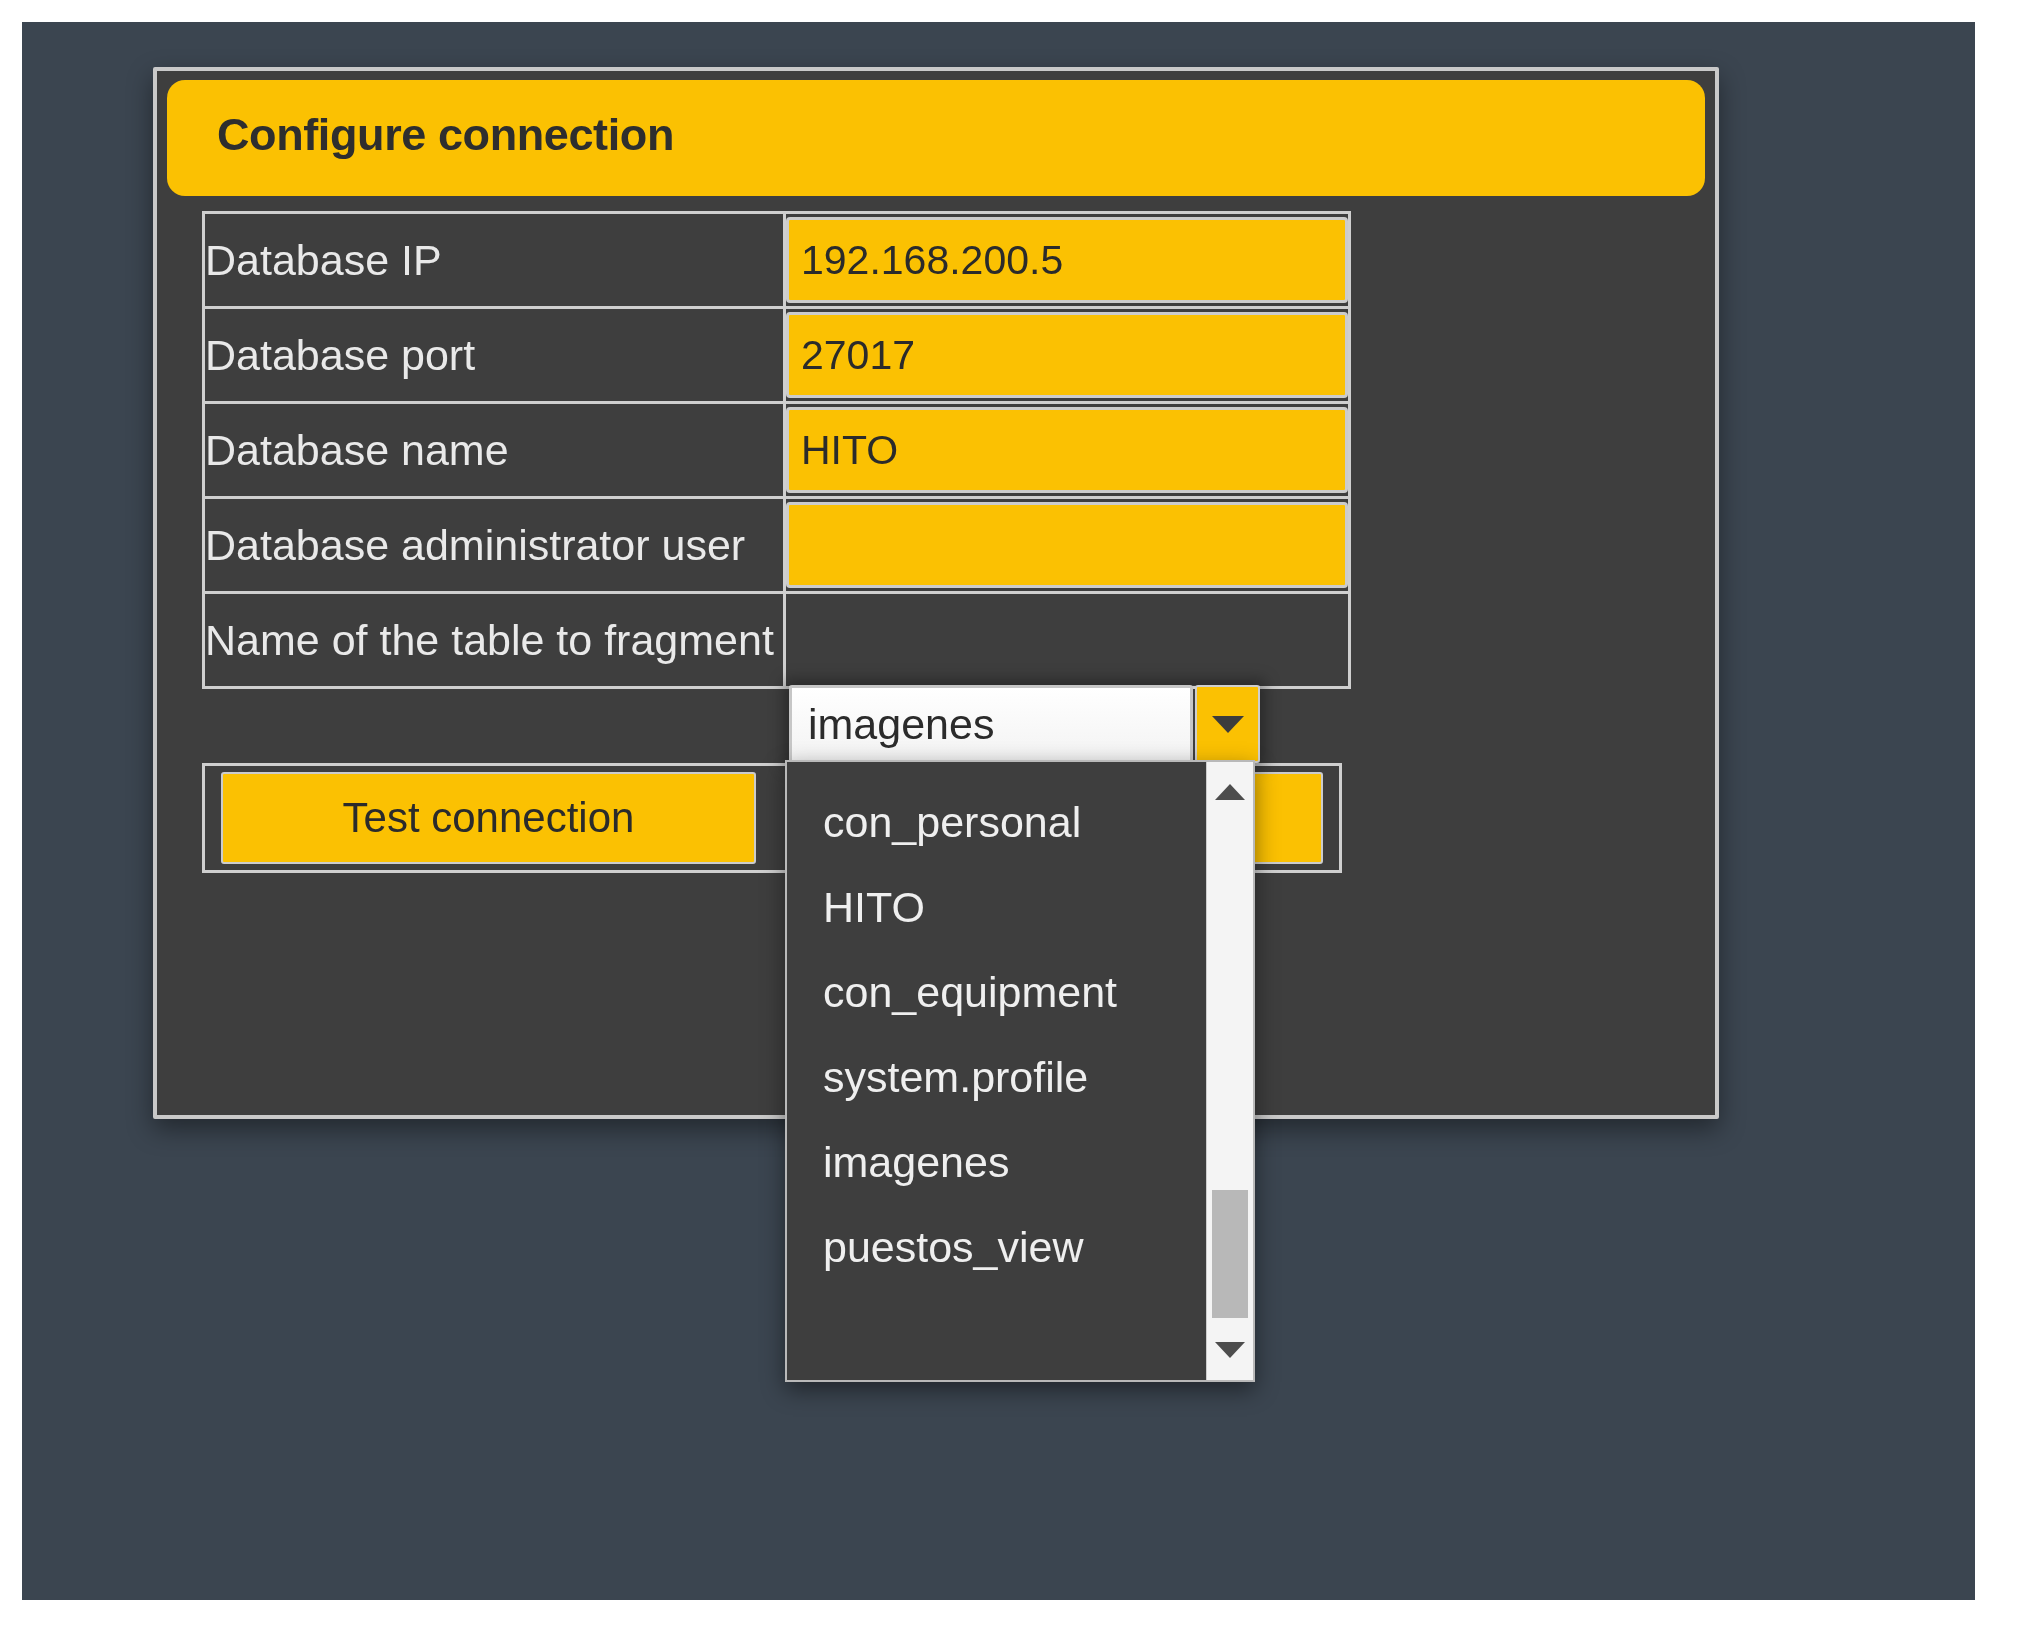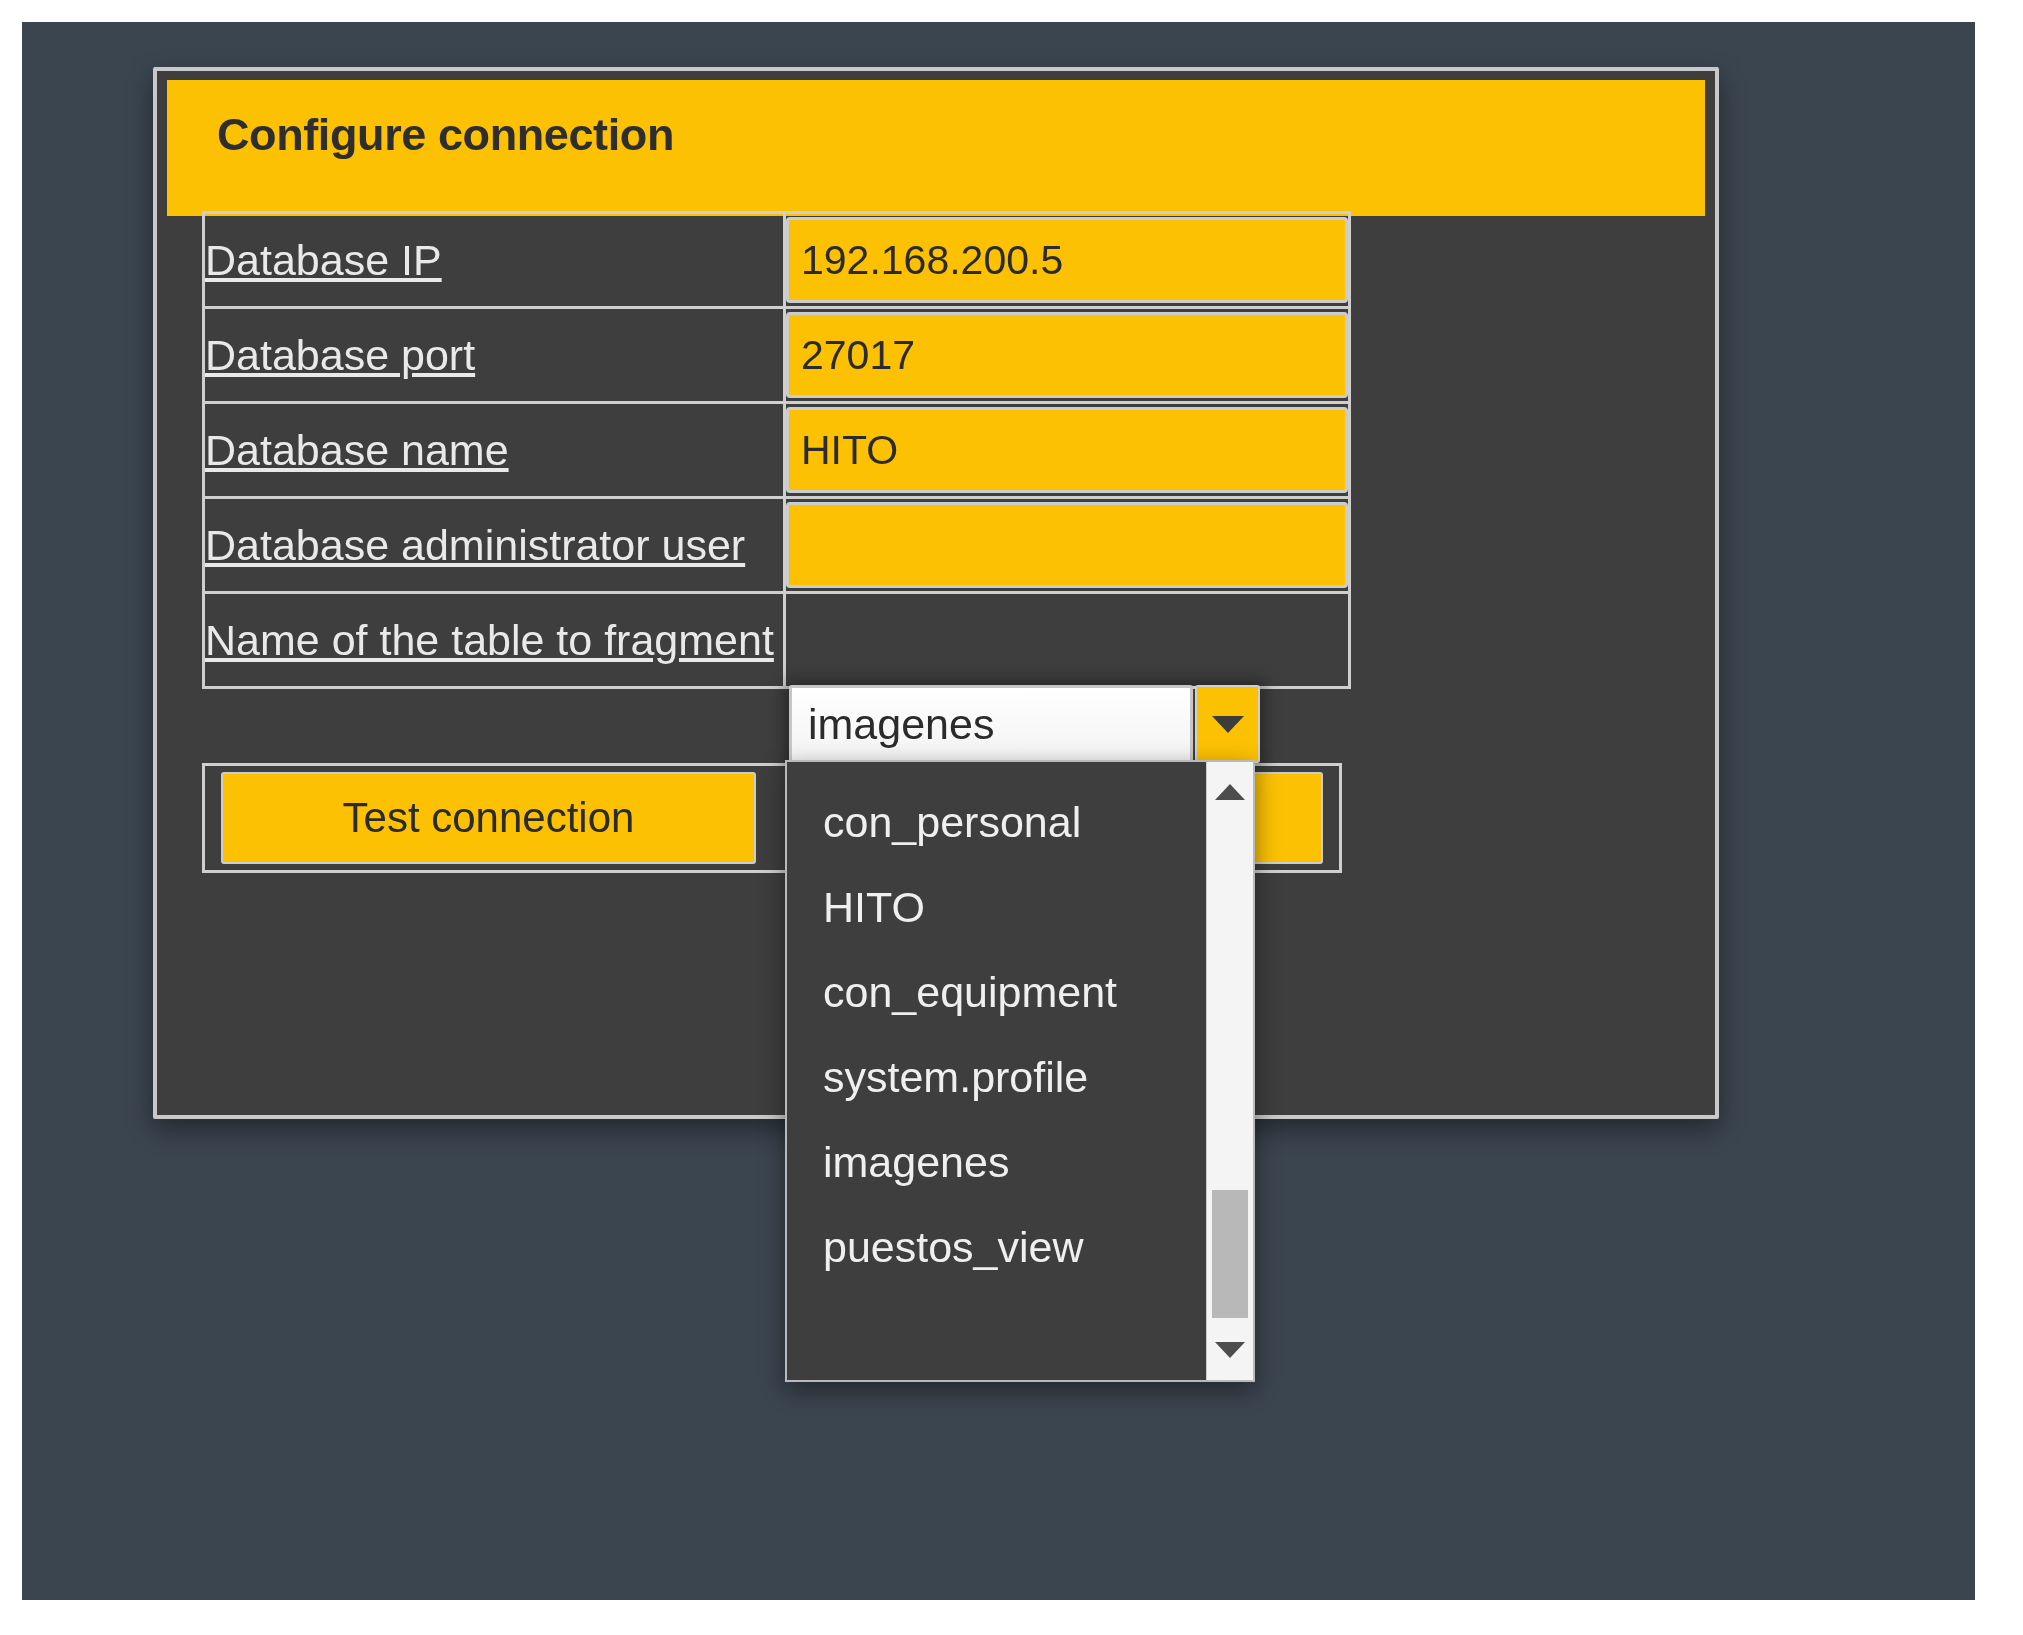--- a/index.html
+++ b/index.html
@@ -37,23 +37,24 @@
     box-sizing: border-box;
     box-shadow: 0 10px 26px rgba(0,0,0,0.42);
     border-radius: 2px;
   }
 
   #dialog-titlebar {
     position: absolute;
     left: 10px;
     top: 9px;
     width: 1538px;
-    height: 136px;
+    height: 116px;
     background: #fbc102;
     box-sizing: border-box;
+    border-radius: 18px;
   }
   #dialog-title {
     position: absolute;
     left: 50px;
     top: 29px;
     font-size: 45px;
     font-weight: bold;
     color: #2e2e2e;
     letter-spacing: -0.4px;
     white-space: nowrap;
@@ -73,21 +74,20 @@
     padding: 0;
     height: 92px;
     vertical-align: middle;
   }
   td.label-cell {
     width: 578px;
     padding-left: 28px;
     font-size: 43px;
     color: #e9e9e9;
     white-space: nowrap;
-    text-decoration: underline;
   }
   td.field-cell {
     width: 562px;
     padding: 0 28px 0 22px;
   }
 
   .text-input {
     display: block;
     width: 100%;
     height: 86px;

